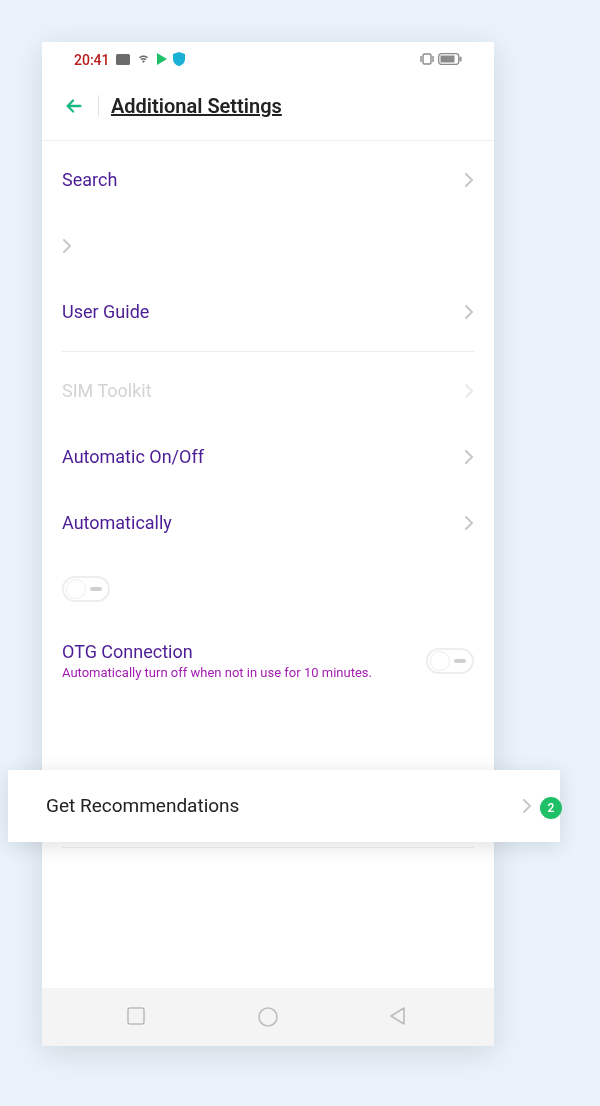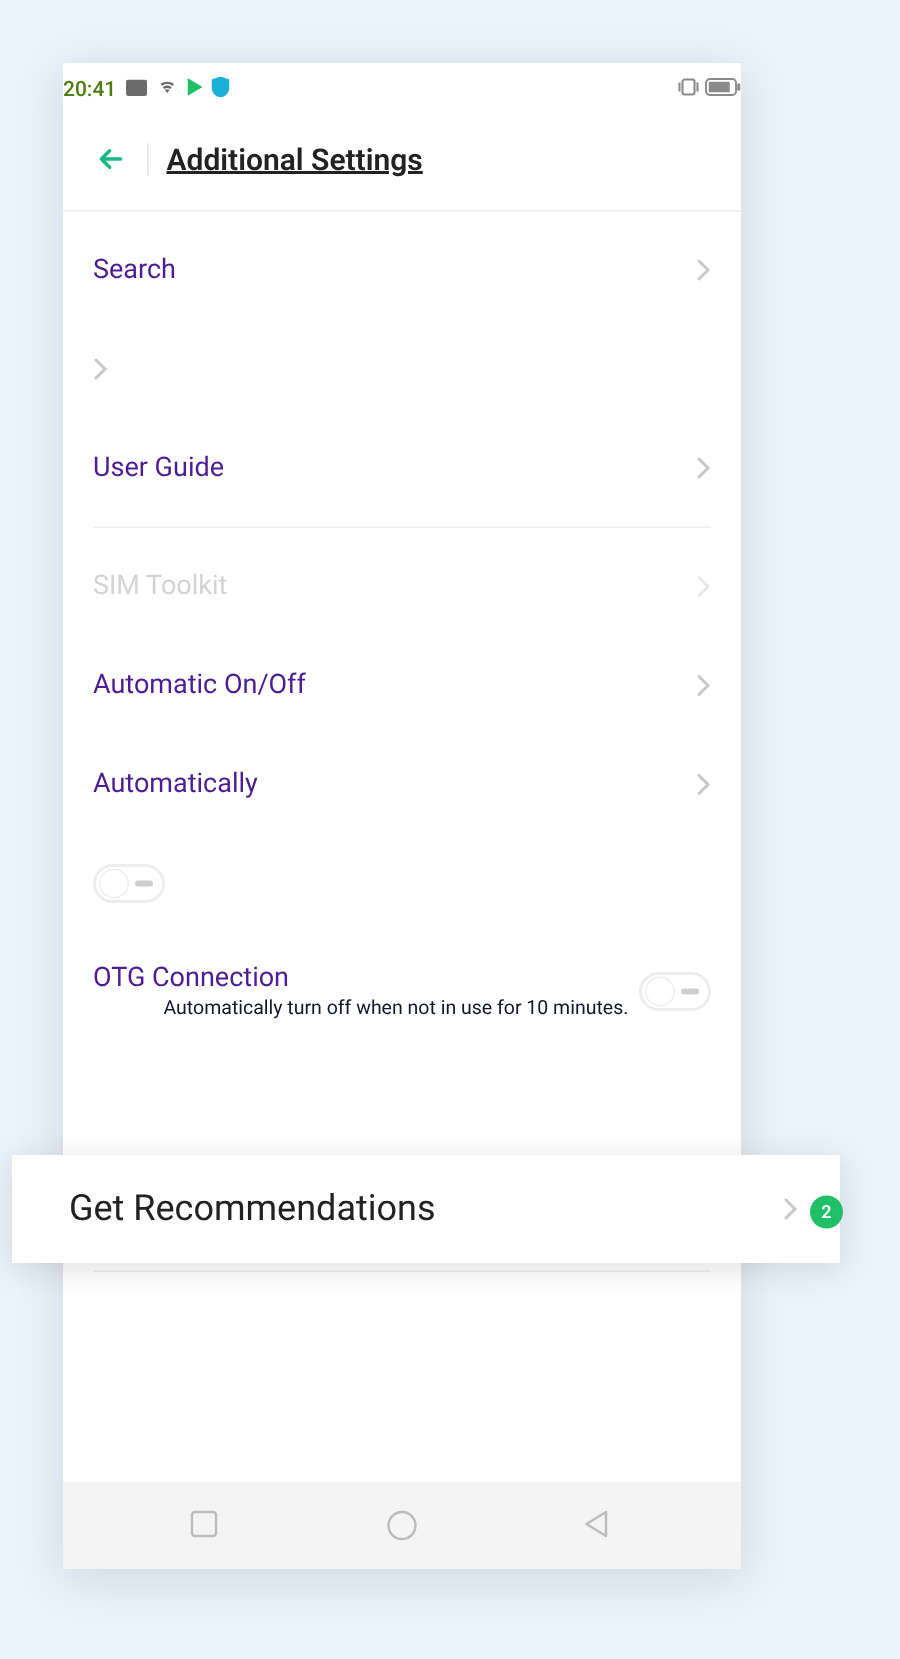--- a/index.html
+++ b/index.html
@@ -20,23 +20,23 @@
       background: #ffffff;
       box-shadow: 0 6px 30px rgba(0,0,0,0.12);
       display: flex;
       flex-direction: column;
     }
     .status-bar {
       height: 36px;
       display: flex;
       align-items: center;
       justify-content: space-between;
-      padding: 0 0;
+      padding: 0 32px;
       font-size: 14px;
-      color: #4d7c0f;
+      color: #b91c1c;
     }
     .status-left {
       display: flex;
       align-items: center;
       gap: 6px;
     }
     .status-right {
       display: flex;
       align-items: center;
       gap: 4px;
@@ -87,25 +87,24 @@
       min-height: 66px;
       cursor: pointer;
     }
     .row-label {
       font-size: 18px;
       color: #4c1d95;
       line-height: 1.3;
     }
     .row-sub {
       font-size: 13px;
-      color: #0f172a;
+      color: #a21caf;
       margin-top: 2px;
       line-height: 1.3;
       max-width: 310px;
-      margin-left: 47px;
     }
     .row-left { flex: 1; }
     .row.disabled .row-label { color: #d3d3d3; }
     .row.disabled .chevron { opacity: 0.4; }
     .chevron {
       color: #c7c7cc;
       display: flex;
     }
     .group-divider {
       height: 1px;
@@ -150,21 +149,21 @@
       background: #ffffff;
       box-shadow: 0 4px 20px rgba(0,0,0,0.12);
       display: flex;
       align-items: center;
       justify-content: space-between;
       padding: 0 28px 0 38px;
       z-index: 5;
       cursor: pointer;
     }
     .highlight .row-label {
-      font-size: 24px;
+      font-size: 19px;
       color: #222;
     }
     .badge {
       position: absolute;
       right: 38px;
       top: 797px;
       width: 22px;
       height: 22px;
       border-radius: 50%;
       background: #1fc067;

